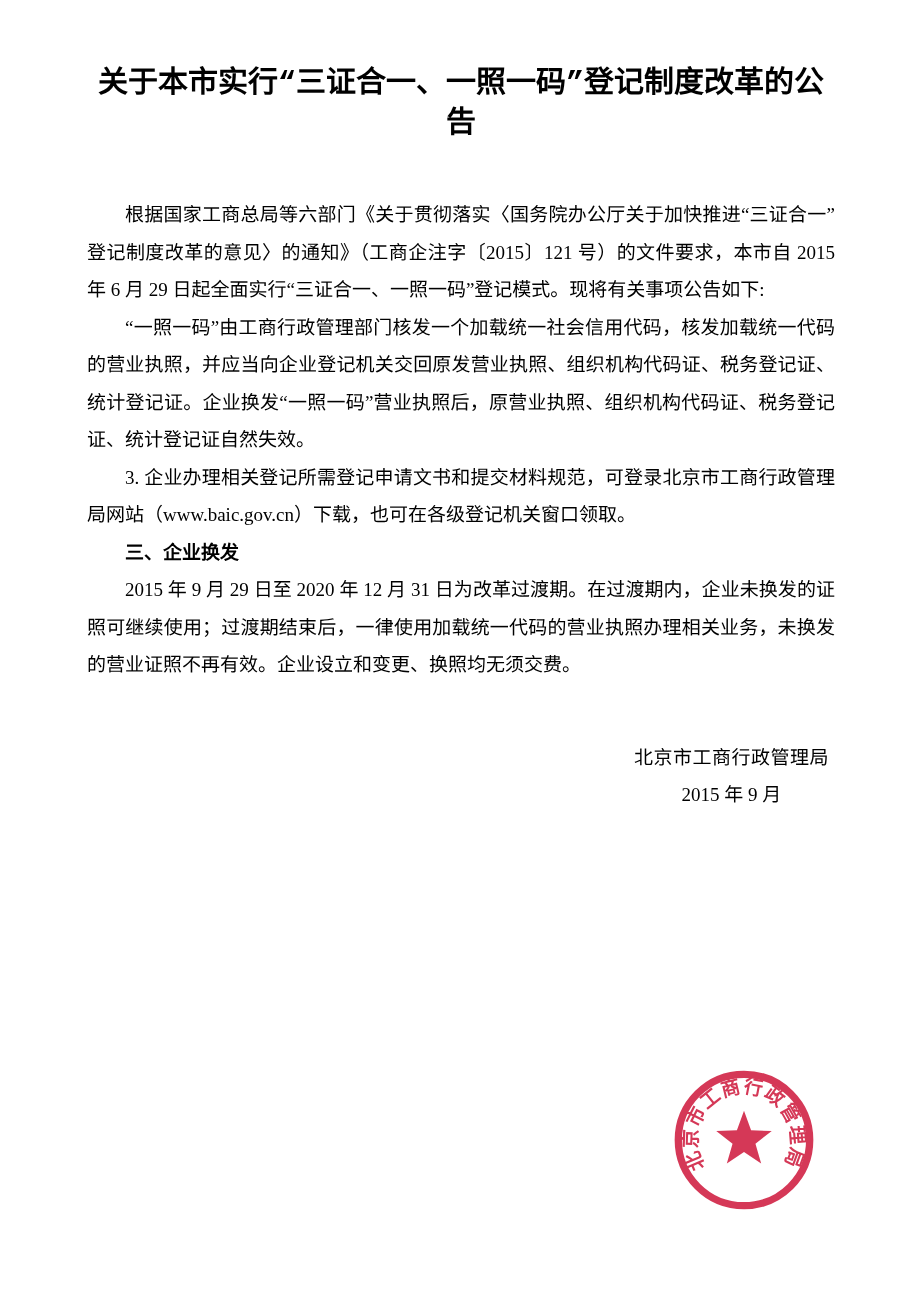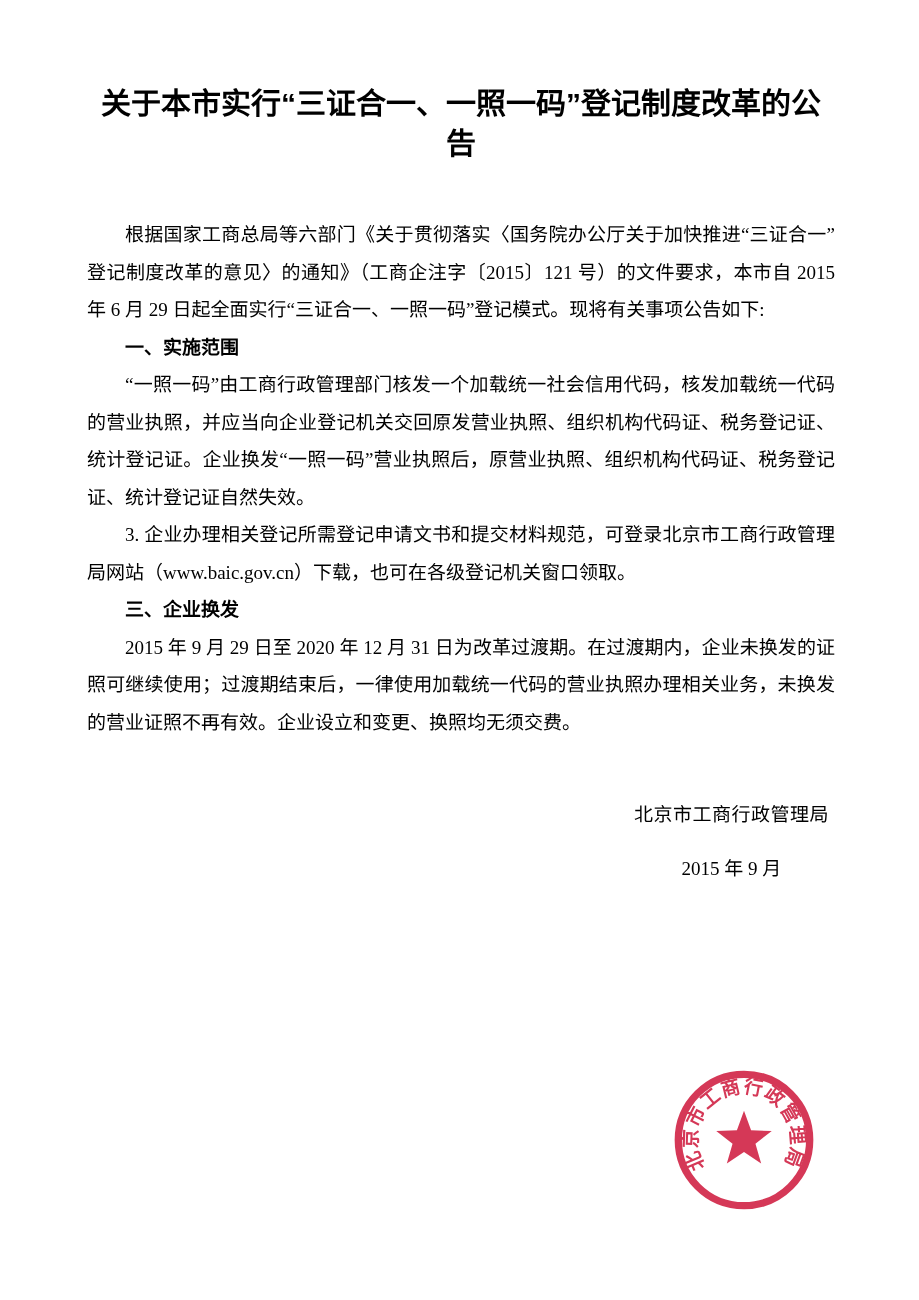--- a/index.html
+++ b/index.html
@@ -14,27 +14,27 @@
     font-family: "Liberation Serif", "DejaVu Serif", serif;
     color: #000000;
   }
   .content {
     position: absolute;
     left: 87px;
     top: 0;
     width: 748px;
   }
   .doc-title {
-    margin: 84px 0 0 0;
+    margin: 64px 0 0 0;
     font-size: 30px;
     line-height: 40px;
     font-weight: 700;
     text-align: center;
     letter-spacing: 0px;
-    font-family: Liberation Sans, sans-serif;
+    font-family: Liberation Mono, monospace;
   }
   .doc-body {
     margin-top: 52px;
     font-size: 19px;
     line-height: 37.5px;
   }
   .doc-body p {
     margin: 0;
     text-indent: 2em;
     text-align: justify;
@@ -59,21 +59,20 @@
     text-align: center;
   }
   .sig-name {
     font-size: 19px;
     line-height: 37.5px;
     letter-spacing: 0.5px;
   }
   .sig-date {
     font-size: 19px;
     line-height: 37.5px;
-    margin-top: 16px;
   }
   .seal {
     position: absolute;
     left: 671px;
     top: 1067px;
     width: 146px;
     height: 146px;
     mix-blend-mode: multiply;
     opacity: 0.93;
     pointer-events: none;
@@ -93,21 +92,20 @@
 
 <div class="page">
   <div class="content">
 
     <h1 class="doc-title">关于本市实行“三证合一、一照一码”登记制度改革的公告</h1>
 
     <div class="doc-body">
 
       <p>根据国家工商总局等六部门《关于贯彻落实〈国务院办公厅关于加快推进“三证合一”登记制度改革的意见〉的通知》（工商企注字〔2015〕121 号）的文件要求，本市自 2015 年 6 月 29 日起全面实行“三证合一、一照一码”登记模式。现将有关事项公告如下:</p>
 
-      <h2>一、实施范围</h2>
 
 
 
 
       <p>“一照一码”由工商行政管理部门核发一个加载统一社会信用代码，核发加载统一代码的营业执照，并应当向企业登记机关交回原发营业执照、组织机构代码证、税务登记证、统计登记证。企业换发“一照一码”营业执照后，原营业执照、组织机构代码证、税务登记证、统计登记证自然失效。</p>
 
       <p>3. 企业办理相关登记所需登记申请文书和提交材料规范，可登录北京市工商行政管理局网站（www.baic.gov.cn）下载，也可在各级登记机关窗口领取。</p>
 
       <h2>三、企业换发</h2>
 

